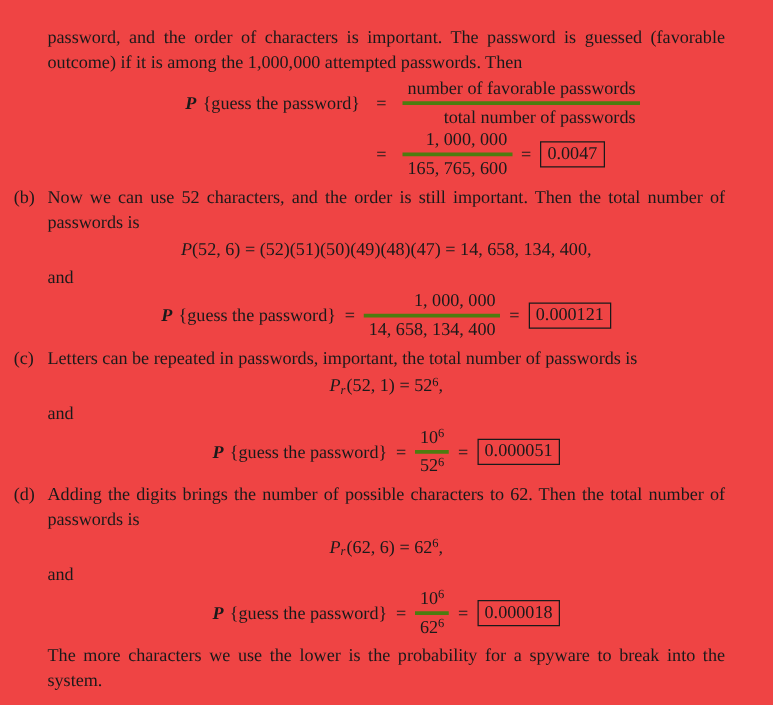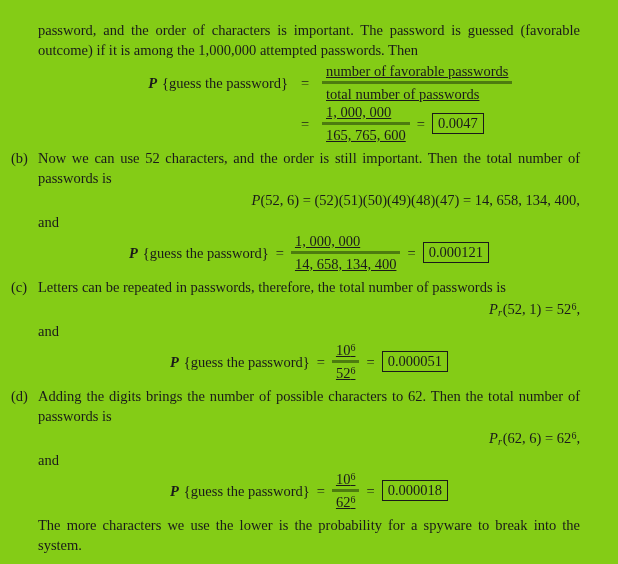--- a/index.html
+++ b/index.html
@@ -1,19 +1,19 @@
 <!DOCTYPE html>
 <html><head>
 <meta charset="utf-8">
 <style>
   html,body { margin:0; padding:0; background:#ffffff; }
   .page {
     position:relative;
     width:618px; height:564px;
-    background:#84cc16;
+    background:#ef4444;
     color:#1a1a1a;
     font-family:"Liberation Serif","DejaVu Serif",serif;
     font-size:14.5px;
     line-height:20px;
     overflow:hidden;
     box-sizing:border-box;
   }
   .content {
     position:absolute;
     left:38px; top:20px;
@@ -28,32 +28,32 @@
   .eqn-lhs { width:250px; text-align:right; flex:none; }
   .eqn-rel { width:34px; text-align:center; flex:none; }
   .eqn-rhs { display:flex; align-items:center; }
 
   
   .item { position:relative; margin-top:4px; }
   .item-label { position:absolute; left:-27px; top:0; }
   .item-body { text-align:justify; }
 
   
-  .disp-eq { text-align:right; margin:2px 0; line-height:20px; }
+  .disp-eq { text-align:center; margin:2px 0; line-height:20px; }
 
   .and-line { margin:0; }
 
   
   .guess-eq { display:flex; justify-content:center; align-items:center; margin:0; }
 
   
   .mP  { font-style:italic; }
   .mPb { font-style:italic; font-weight:bold; margin-right:5px; }
   .rel { margin:0 7px; }
-  .frac { display:inline-block; text-align:left; vertical-align:middle; line-height:18px;text-decoration:underline; }
+  .frac { display:inline-block; text-align:right; vertical-align:middle; line-height:18px; }
   .frac .num { display:block; padding:0 4px 1px 4px; }
   .frac .den { display:block; border-top:3px solid #4d7c0f; padding:1px 4px 0 4px; }
   .boxed {
     display:inline-block;
     border:1.5px solid #1a1a1a;
     padding:0 5px;
     line-height:19px;
   }
   .e-sup { font-size:10px; vertical-align:4.5px; line-height:0; letter-spacing:0; }
   .e-sub { font-size:10px; vertical-align:-2px; font-style:italic; line-height:0; margin-right:1px; }
@@ -104,21 +104,21 @@
       <span class="frac">
         <span class="num">1, 000, 000</span>
         <span class="den">14, 658, 134, 400</span>
       </span>
       <span class="rel">=</span>
       <span class="boxed">0.000121</span>
     </div>
 
     <div class="item">
       <span class="item-label">(c)</span>
-      <div class="item-body">Letters can be repeated in passwords, therefore, the total number of passwords is</div>
+      <div class="item-body">Letters can be repeated in passwords, important, the total number of passwords is</div>
     </div>
     <div class="disp-eq"><span class="mP">P</span><sub class="e-sub">r</sub><span>(52, 1) = 52</span><sup class="e-sup">6</sup><span>,</span></div>
     <div class="and-line">and</div>
     <div class="guess-eq">
       <span class="mPb">P</span>
         <span>{guess the password}</span>
       <span class="rel">=</span>
       <span class="frac">
         <span class="num"><span>10</span><sup class="e-sup">6</sup></span>
         <span class="den"><span>52</span><sup class="e-sup">6</sup></span>

